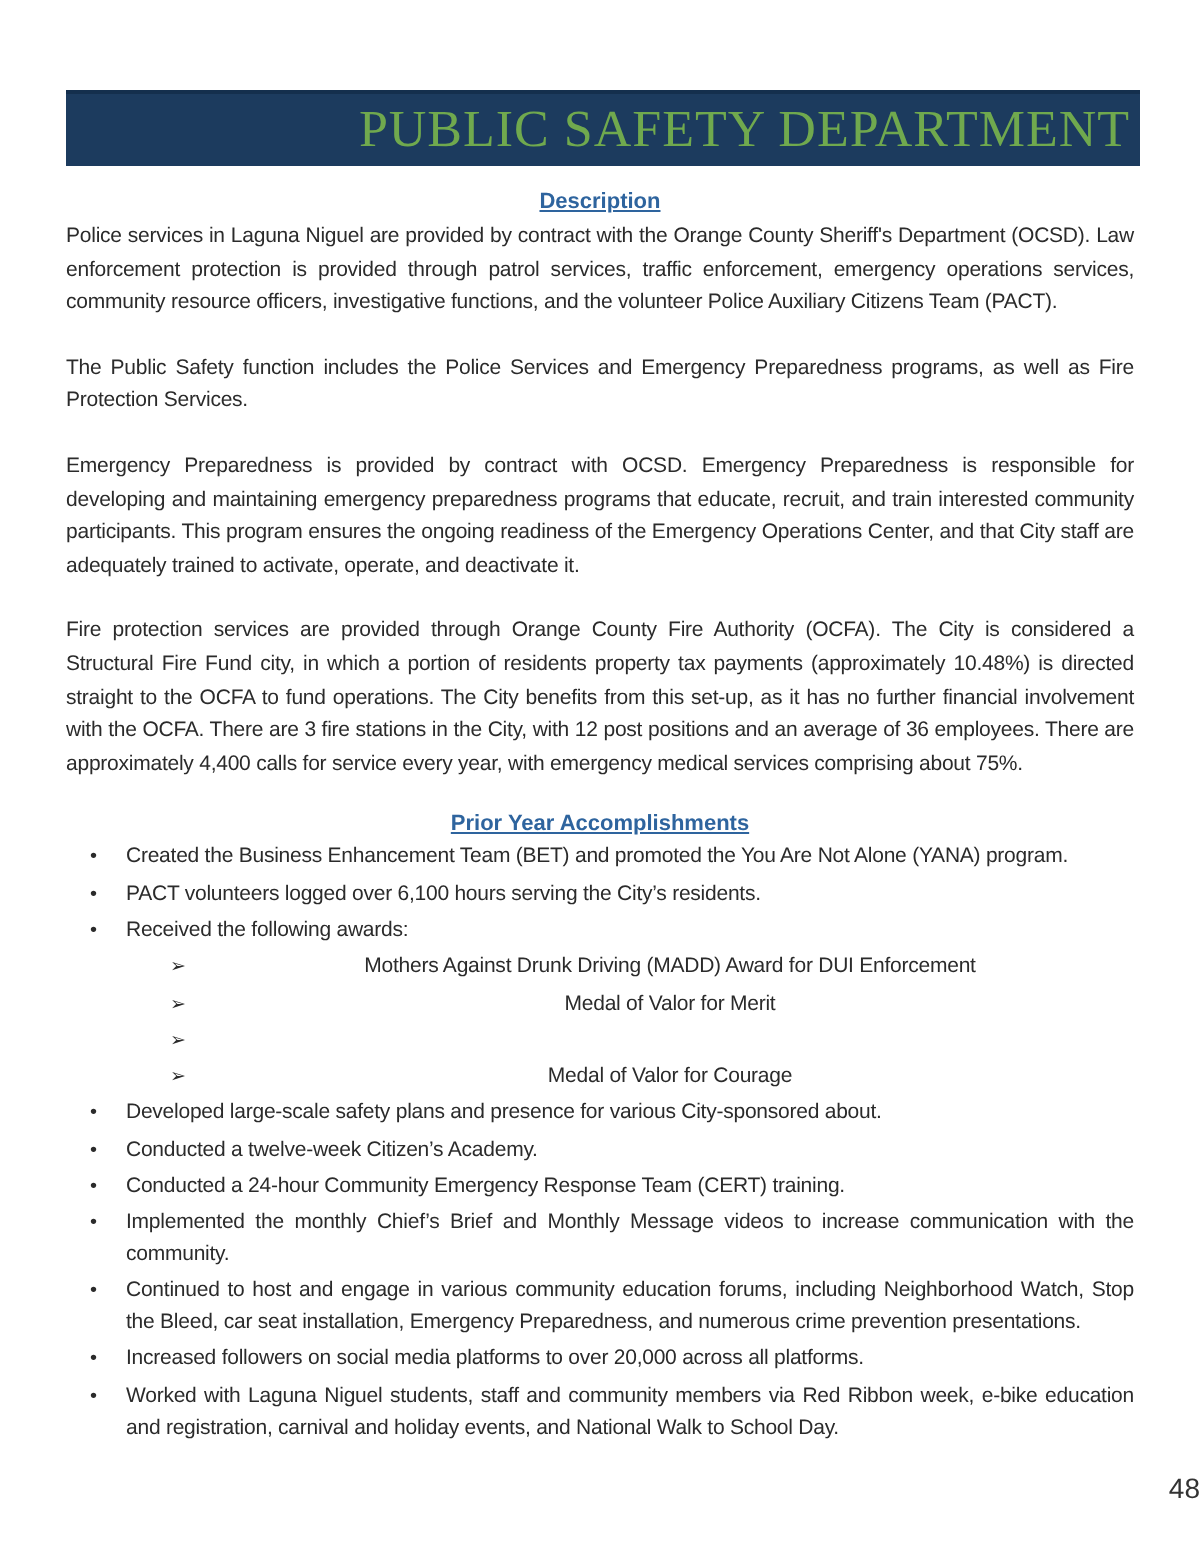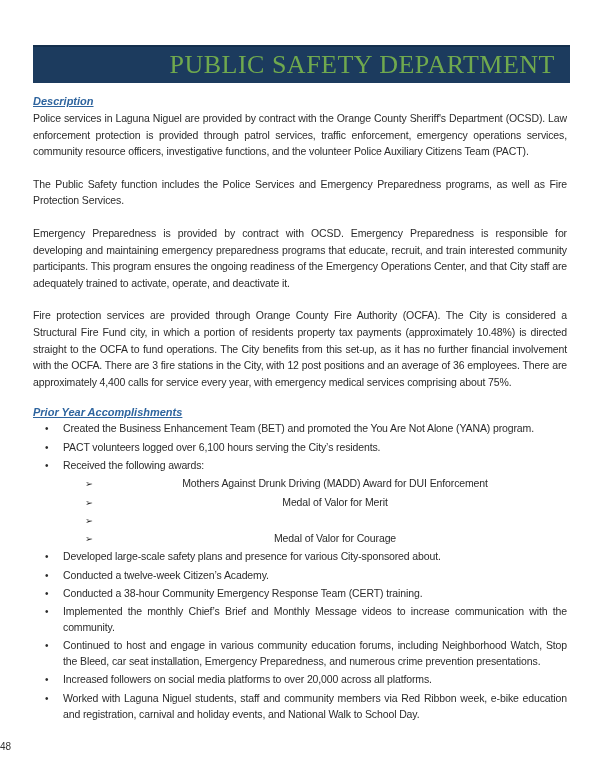--- a/index.html
+++ b/index.html
@@ -22,31 +22,31 @@
   }
   .banner h1 {
     margin: 0;
     font-family: "Liberation Serif", serif;
     font-weight: normal;
     font-size: 26px;
     line-height: 36px;
     letter-spacing: 0.5px;
     color: #70a94e;
     text-align: right;
-    padding-right: 15px;
+    padding-right: 5px;
     white-space: nowrap;
   }
   .content { margin: 0 33px; }
   h2.section-heading {
     margin: 0 0 3px 0;
     font-size: 11px;
     font-weight: bold;
-    font-style: italic;
     text-decoration: underline;
     color: #2e649e;
+    text-align: center;
   }
   h2.first { margin-top: 12px; }
   h2.second { margin-top: 7px; }
   p.body-par {
     margin: 0 0 16px 0;
     font-size: 10.5px;
     line-height: 16.6px;
     letter-spacing: -0.12px;
     text-align: justify;
   }
@@ -68,22 +68,22 @@
     margin-left: 52px;
     font-size: 9.5px;
   }
   .row .tx { flex: 1; text-align: justify; }
   .row.sub .tx { text-align: center; }
   .footer {
     position: absolute;
     bottom: 24px;
     left: 0;
     width: 100%;
-    text-align: left;
-    font-size: 10px;
+    text-align: right;
+    font-size: 14px;
     color: #333333;
   }
 </style>
 </head>
 <body>
 
 <div class="doc">
 
   <header class="banner">
     <h1>PUBLIC SAFETY DEPARTMENT</h1>
@@ -133,21 +133,21 @@
       <div class="row">
         <span class="mk">•</span>
         <span class="tx">Developed large-scale safety plans and presence for various City-sponsored about.</span>
       </div>
       <div class="row">
         <span class="mk">•</span>
         <span class="tx">Conducted a twelve-week Citizen’s Academy.</span>
       </div>
       <div class="row">
         <span class="mk">•</span>
-        <span class="tx">Conducted a 38-hour Community Emergency Response Team (CERT) training.</span>
+        <span class="tx">Conducted a 24-hour Community Emergency Response Team (CERT) training.</span>
       </div>
       <div class="row">
         <span class="mk">•</span>
         <span class="tx">Implemented the monthly Chief’s Brief and Monthly Message videos to increase communication with the community.</span>
       </div>
       <div class="row">
         <span class="mk">•</span>
         <span class="tx">Continued to host and engage in various community education forums, including Neighborhood Watch, Stop the Bleed, car seat installation, Emergency Preparedness, and numerous crime prevention presentations.</span>
       </div>
       <div class="row">

